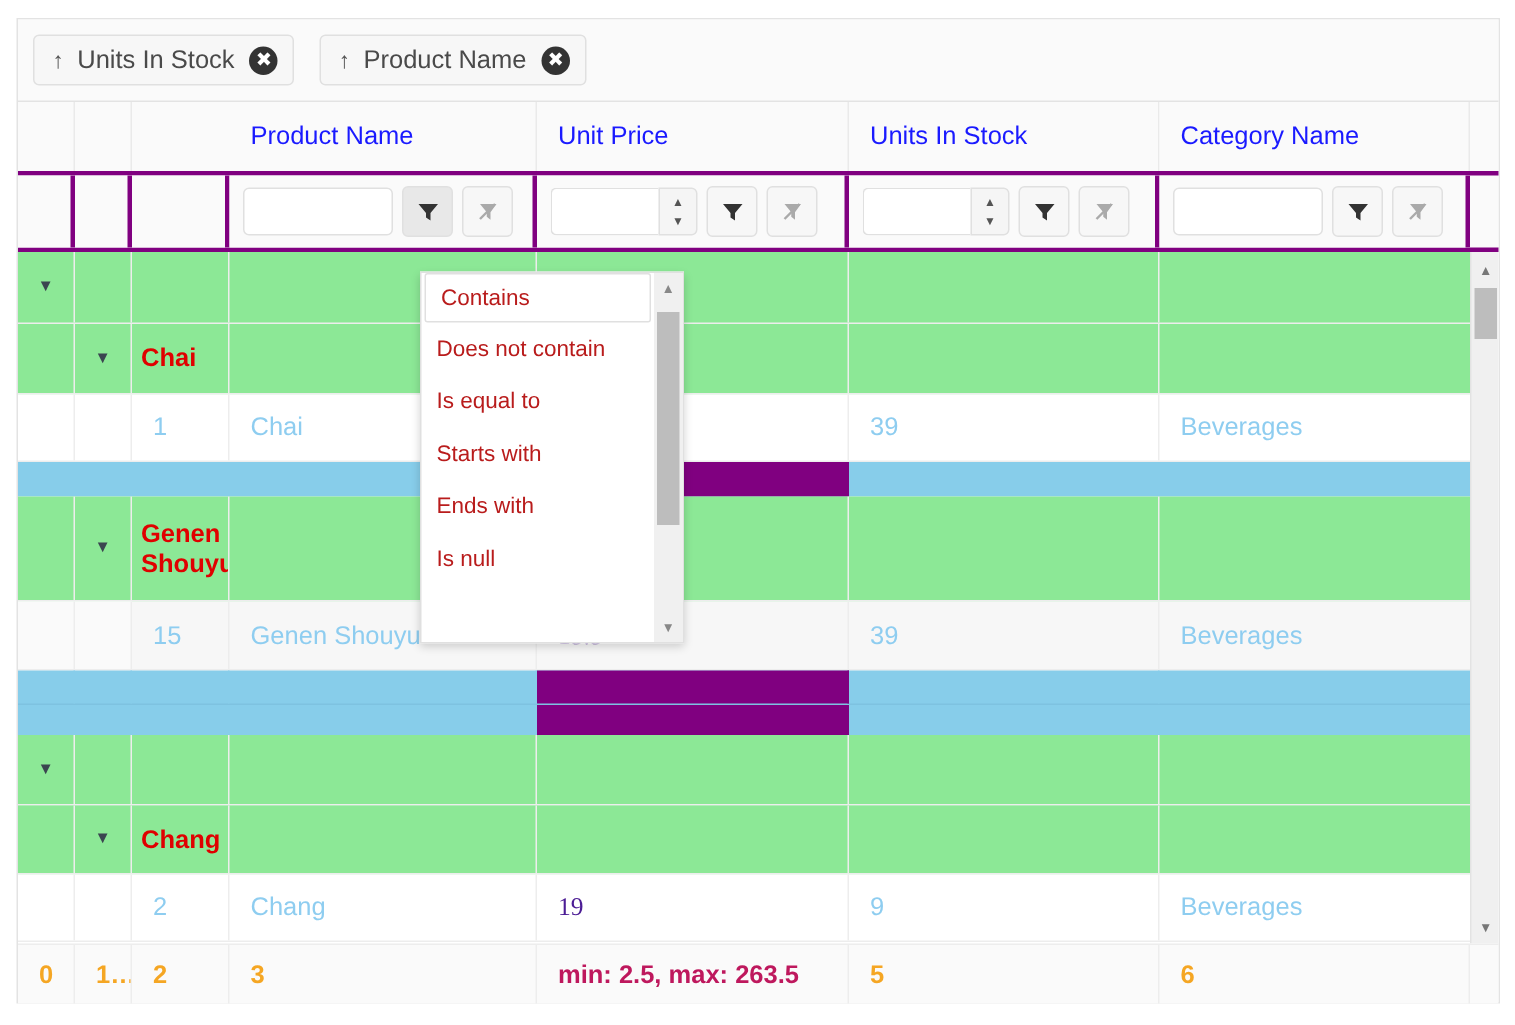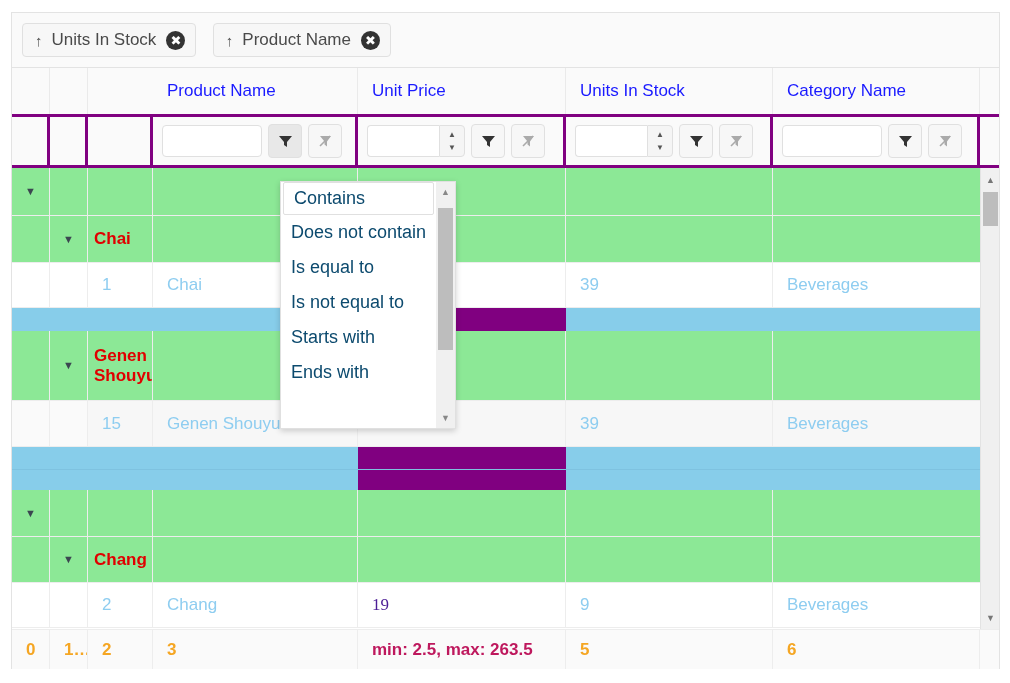--- a/index.html
+++ b/index.html
@@ -242,22 +242,22 @@
     overflow: hidden;
   }
   .dd-list {
     position: absolute;
     left: 0; top: 0; right: 19px; bottom: 0;
   }
   .dd-item {
     height: 35px;
     display: flex; align-items: center;
     padding-left: 10px;
-    font-size: 18px;
-    color: #0c4a6e;
+    font-size: 15px;
+    color: #b91c1c;
     cursor: pointer;
     white-space: nowrap;
   }
   .dd-item.sel {
     border: 1px solid #e0e0e0;
     border-radius: 2px;
     margin: 0 2px;
     height: 33px;
   }
   .dd-sb {
@@ -570,23 +570,23 @@
       <div class="fcell2" style="left:554px;width:207px;">5</div>
       <div class="fcell2" style="left:761px;width:207px;">6</div>
       <div class="fcell2 nb" style="left:968px;width:19px;padding-left:0;"></div>
     </div>
 
     <div class="dropdown">
       <div class="dd-list">
         <div class="dd-item sel">Contains</div>
         <div class="dd-item">Does not contain</div>
         <div class="dd-item">Is equal to</div>
-        <div class="dd-item">Is not equal to</div>
         <div class="dd-item">Starts with</div>
         <div class="dd-item">Ends with</div>
+        <div class="dd-item">Is null</div>
       </div>
       <div class="dd-sb">
         <div class="arrow up">▲</div>
         <div class="thumb"></div>
         <div class="arrow down">▼</div>
       </div>
     </div>
 
   </div>
 </div>

